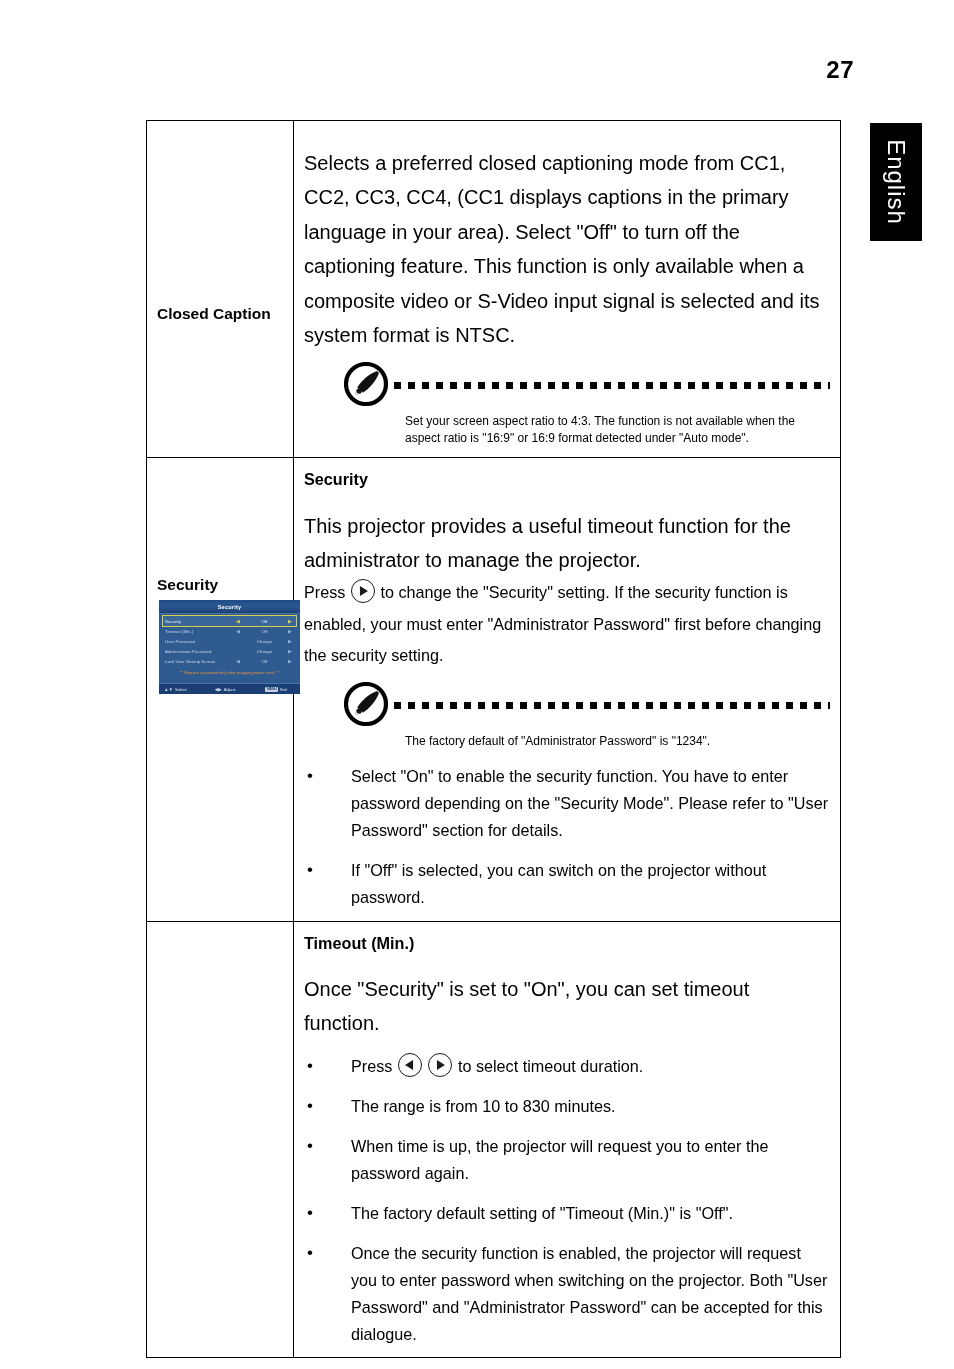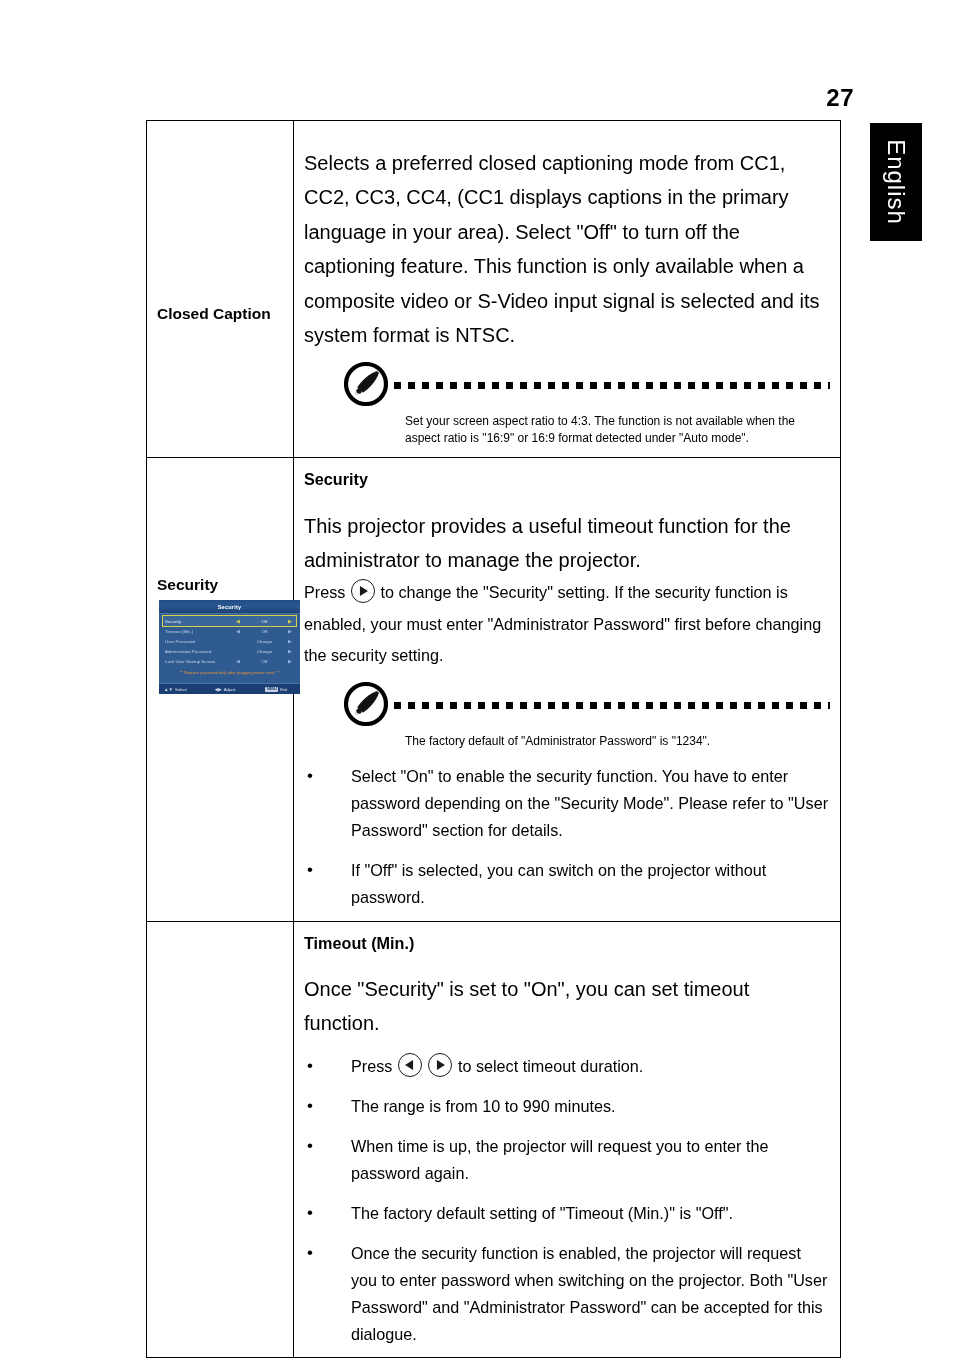--- a/index.html
+++ b/index.html
@@ -19,21 +19,20 @@
   
   .page-number {
     position: absolute;
     top: 56px;
     left: 0;
     width: 854px;
     text-align: right;
     font-size: 24px;
     font-weight: bold;
     letter-spacing: 0.5px;
-    margin-top: 28px;
   }
 
   
   .side-tab {
     position: absolute;
     left: 870px;
     top: 123px;
     width: 52px;
     height: 118px;
     background: #000000;
@@ -449,21 +448,21 @@
           <div class="body-heading">Timeout (Min.)</div>
           <div class="body-para">Once "Security" is set to "On", you can set timeout function.</div>
 
           <ul class="bullets">
             <li>
               <span>Press</span>
               <span class="key left"></span>
               <span class="key right"></span>
               <span>to select timeout duration.</span>
             </li>
-            <li>The range is from 10 to 990 minutes.</li>
+            <li>The range is from 10 to 830 minutes.</li>
             <li>When time is up, the projector will request you to enter the password again.</li>
             <li>The factory default setting of "Timeout (Min.)" is "Off".</li>
             <li>Once the security function is enabled, the projector will request you to enter password when switching on the projector. Both "User Password" and "Administrator Password" can be accepted for this dialogue.</li>
           </ul>
         </div>
       </td>
     </tr>
 
   </tbody>
 </table>

